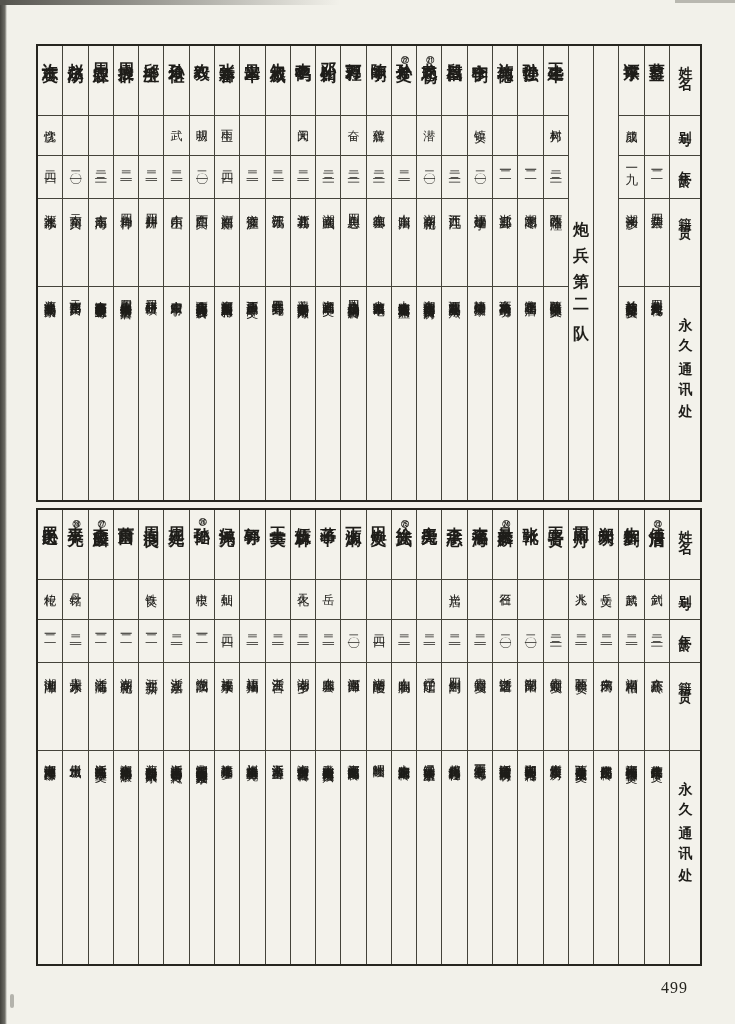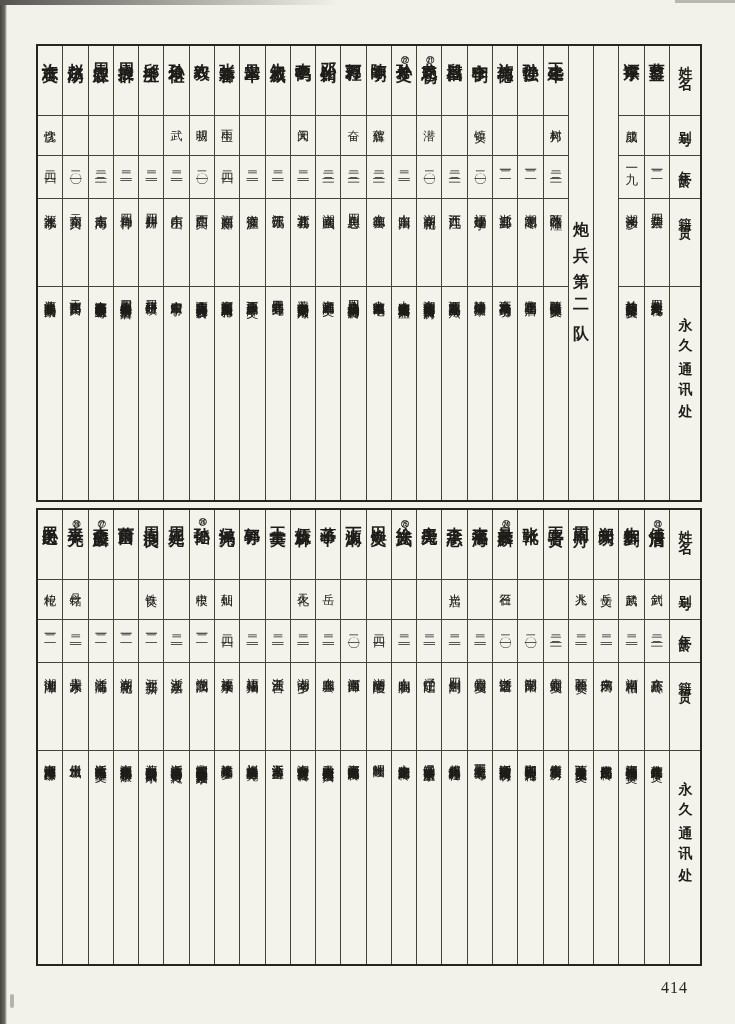--- a/index.html
+++ b/index.html
@@ -916,19 +916,19 @@
           <span class="vt ag">二一</span>
         </div>
         <div class="cell c-native">
           <span class="vt nt">湖南湘潭</span>
         </div>
         <div class="cell c-addr">
           <span class="vt ad">湖南湘潭马家河楼梯冲</span>
         </div>
       </div>
     </div>
-  <div class="pageno">414</div>
+  <div class="pageno">499</div>
 </div>
 
 <div class="edge-left"></div>
 <div class="edge-top"></div>
 <div class="edge-corner"></div>
 <div class="smudge"></div>
 
 </body></html>

